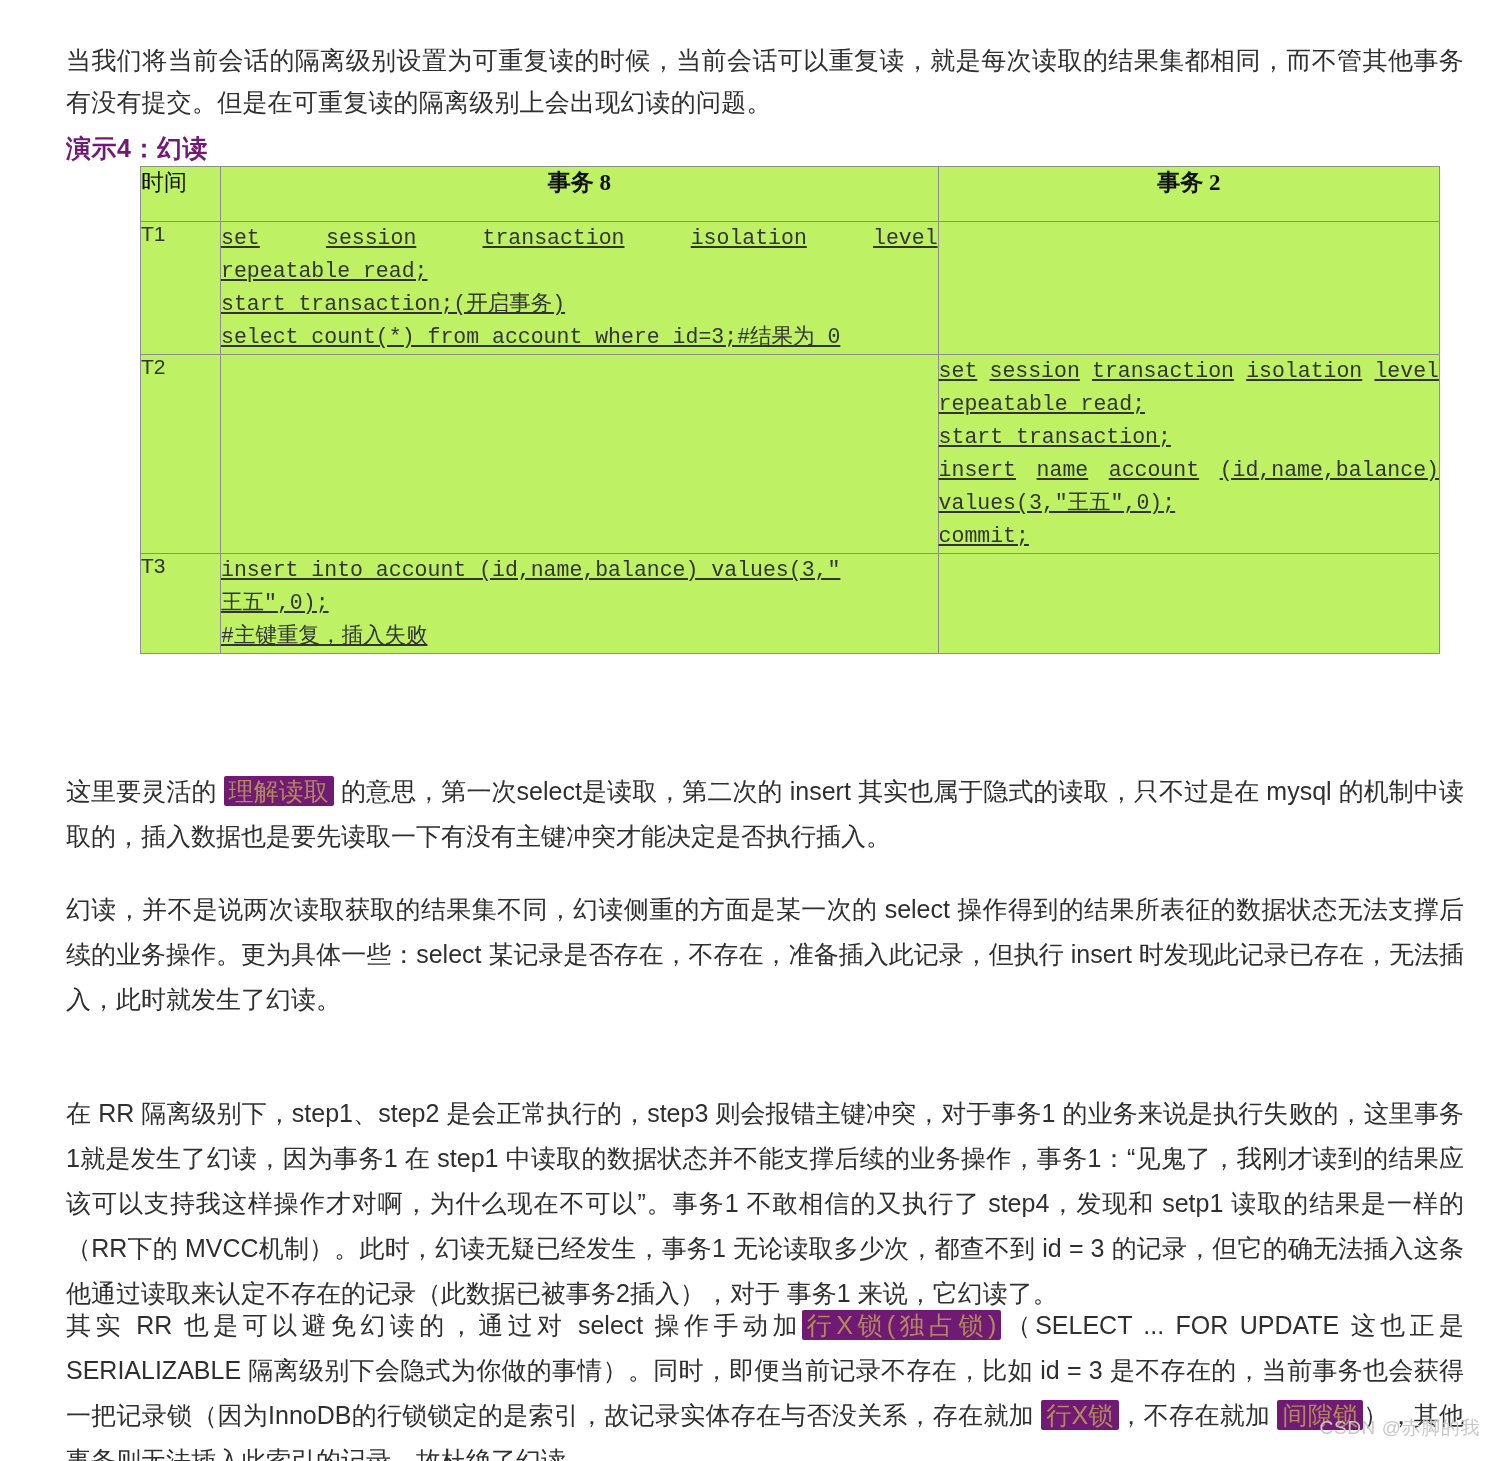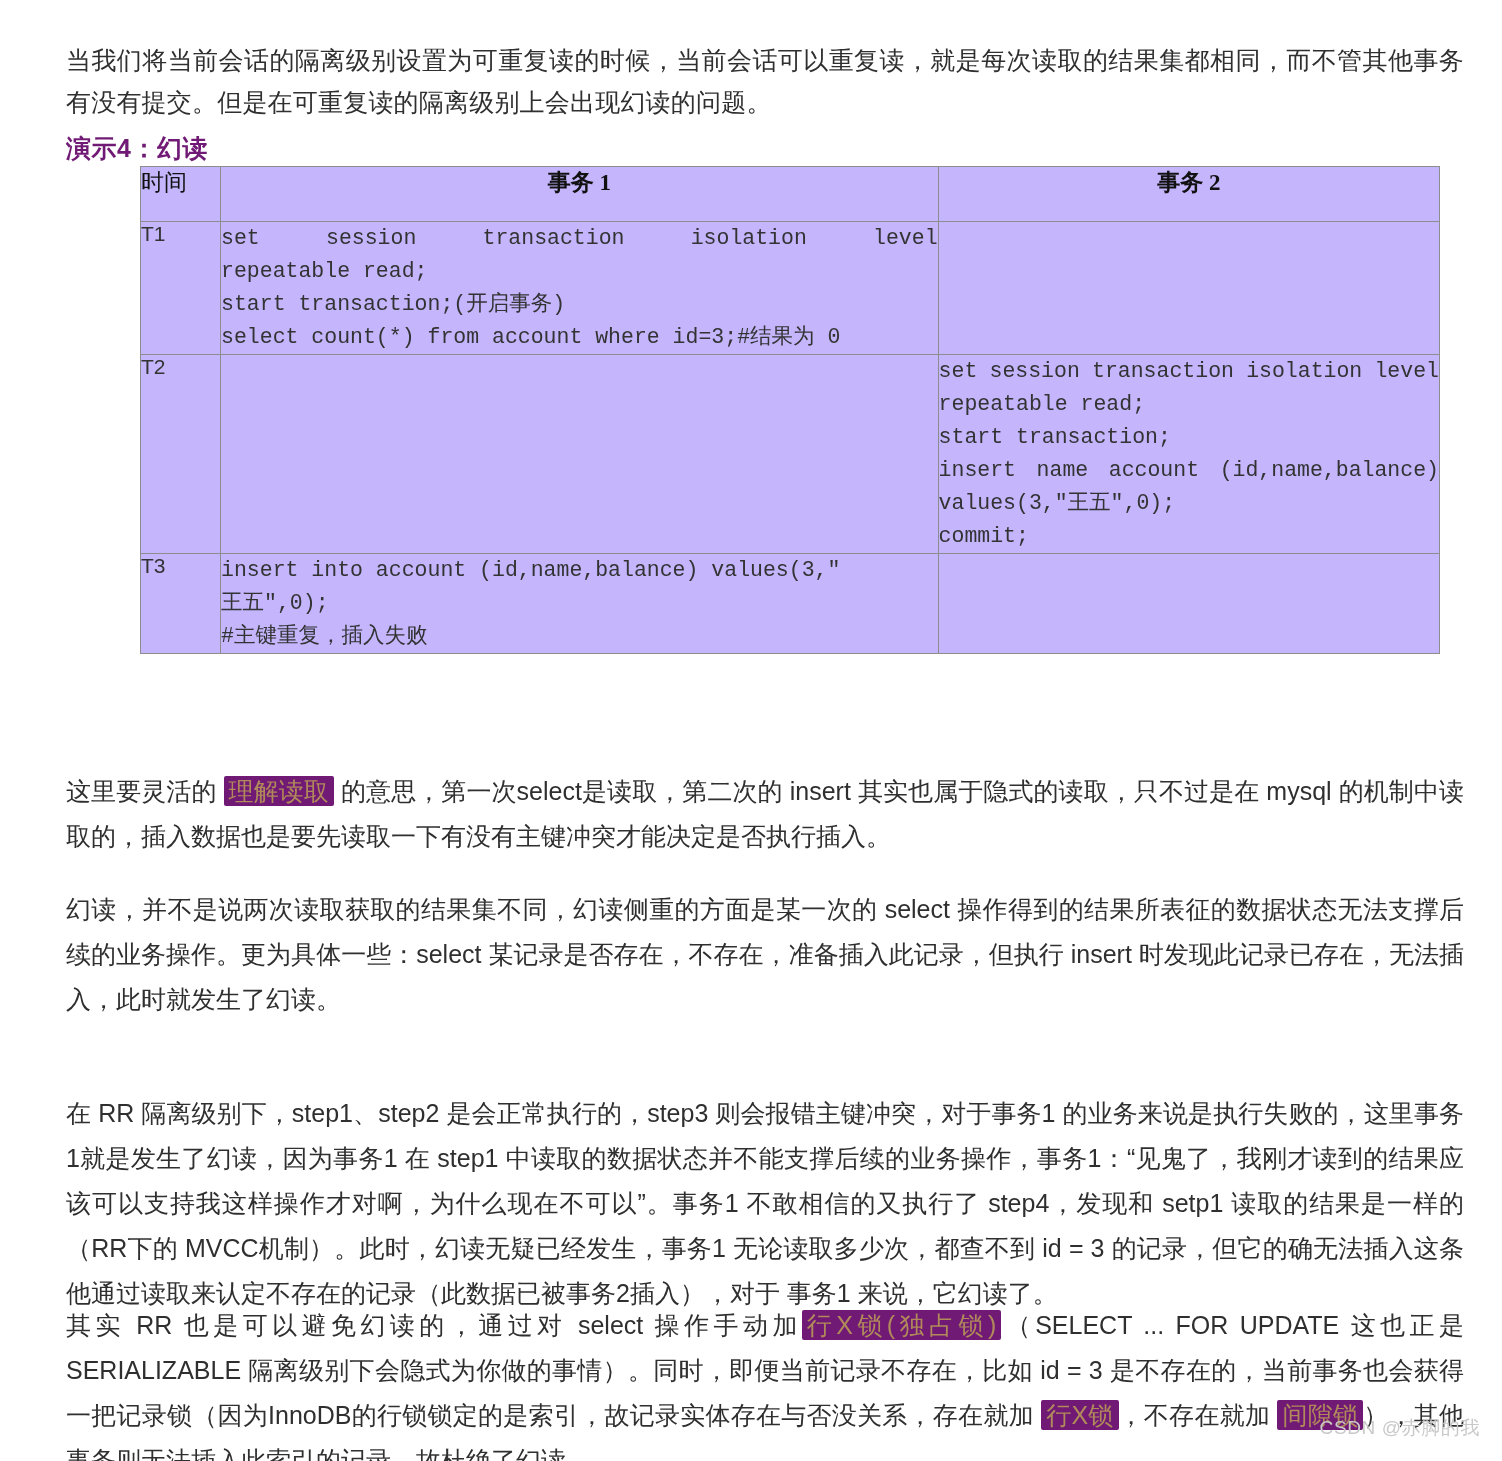--- a/index.html
+++ b/index.html
@@ -38,21 +38,21 @@
   
   .tbl-wrap{
     position:absolute;
     left:140px;top:166px;
     width:1300px;
   }
   table.demo{
     border-collapse:collapse;
     width:1300px;
     table-layout:fixed;
-    background:#c4b5fd;
+    background:#bef264;
   }
   table.demo td,table.demo th{
     border:1px solid #8d8d8d;
     vertical-align:top;
     padding:0;
   }
   .col-time{width:80px;}
   .col-t1{width:717px;}
   .col-t2{width:501px;}
 
@@ -83,20 +83,21 @@
   td.tlabel{
     font-family:"Liberation Sans","DejaVu Sans",sans-serif;
     font-size:21px;
     color:#333;
     padding:9px 0 0 16px;
     margin-top:16px;
   }
   .code-line{
     white-space:pre-wrap;
     display:block;
+    text-decoration:underline;
   }
   .code-line.justify{
     display:flex;
     justify-content:space-between;
     white-space:pre;
   }
 
   
   .para{
     position:absolute;
@@ -133,21 +134,21 @@
   <div class="tbl-wrap">
     <table class="demo">
       <colgroup>
         <col class="col-time">
           <col class="col-t1">
           <col class="col-t2">
       </colgroup>
       <thead>
         <tr>
           <th class="hd hd-time">时间</th>
-          <th class="hd">事务 1</th>
+          <th class="hd">事务 8</th>
           <th class="hd">事务 2</th>
         </tr>
       </thead>
       <tbody id="tbody">
           <tr>
             <td class="tlabel">T1</td>
             <td class="tcell">
               <span class="code-line justify"><span>set</span><span>session</span><span>transaction</span><span>isolation</span><span>level</span></span>
               <span class="code-line">repeatable read;</span>
               <span class="code-line">start transaction;(开启事务)</span>

